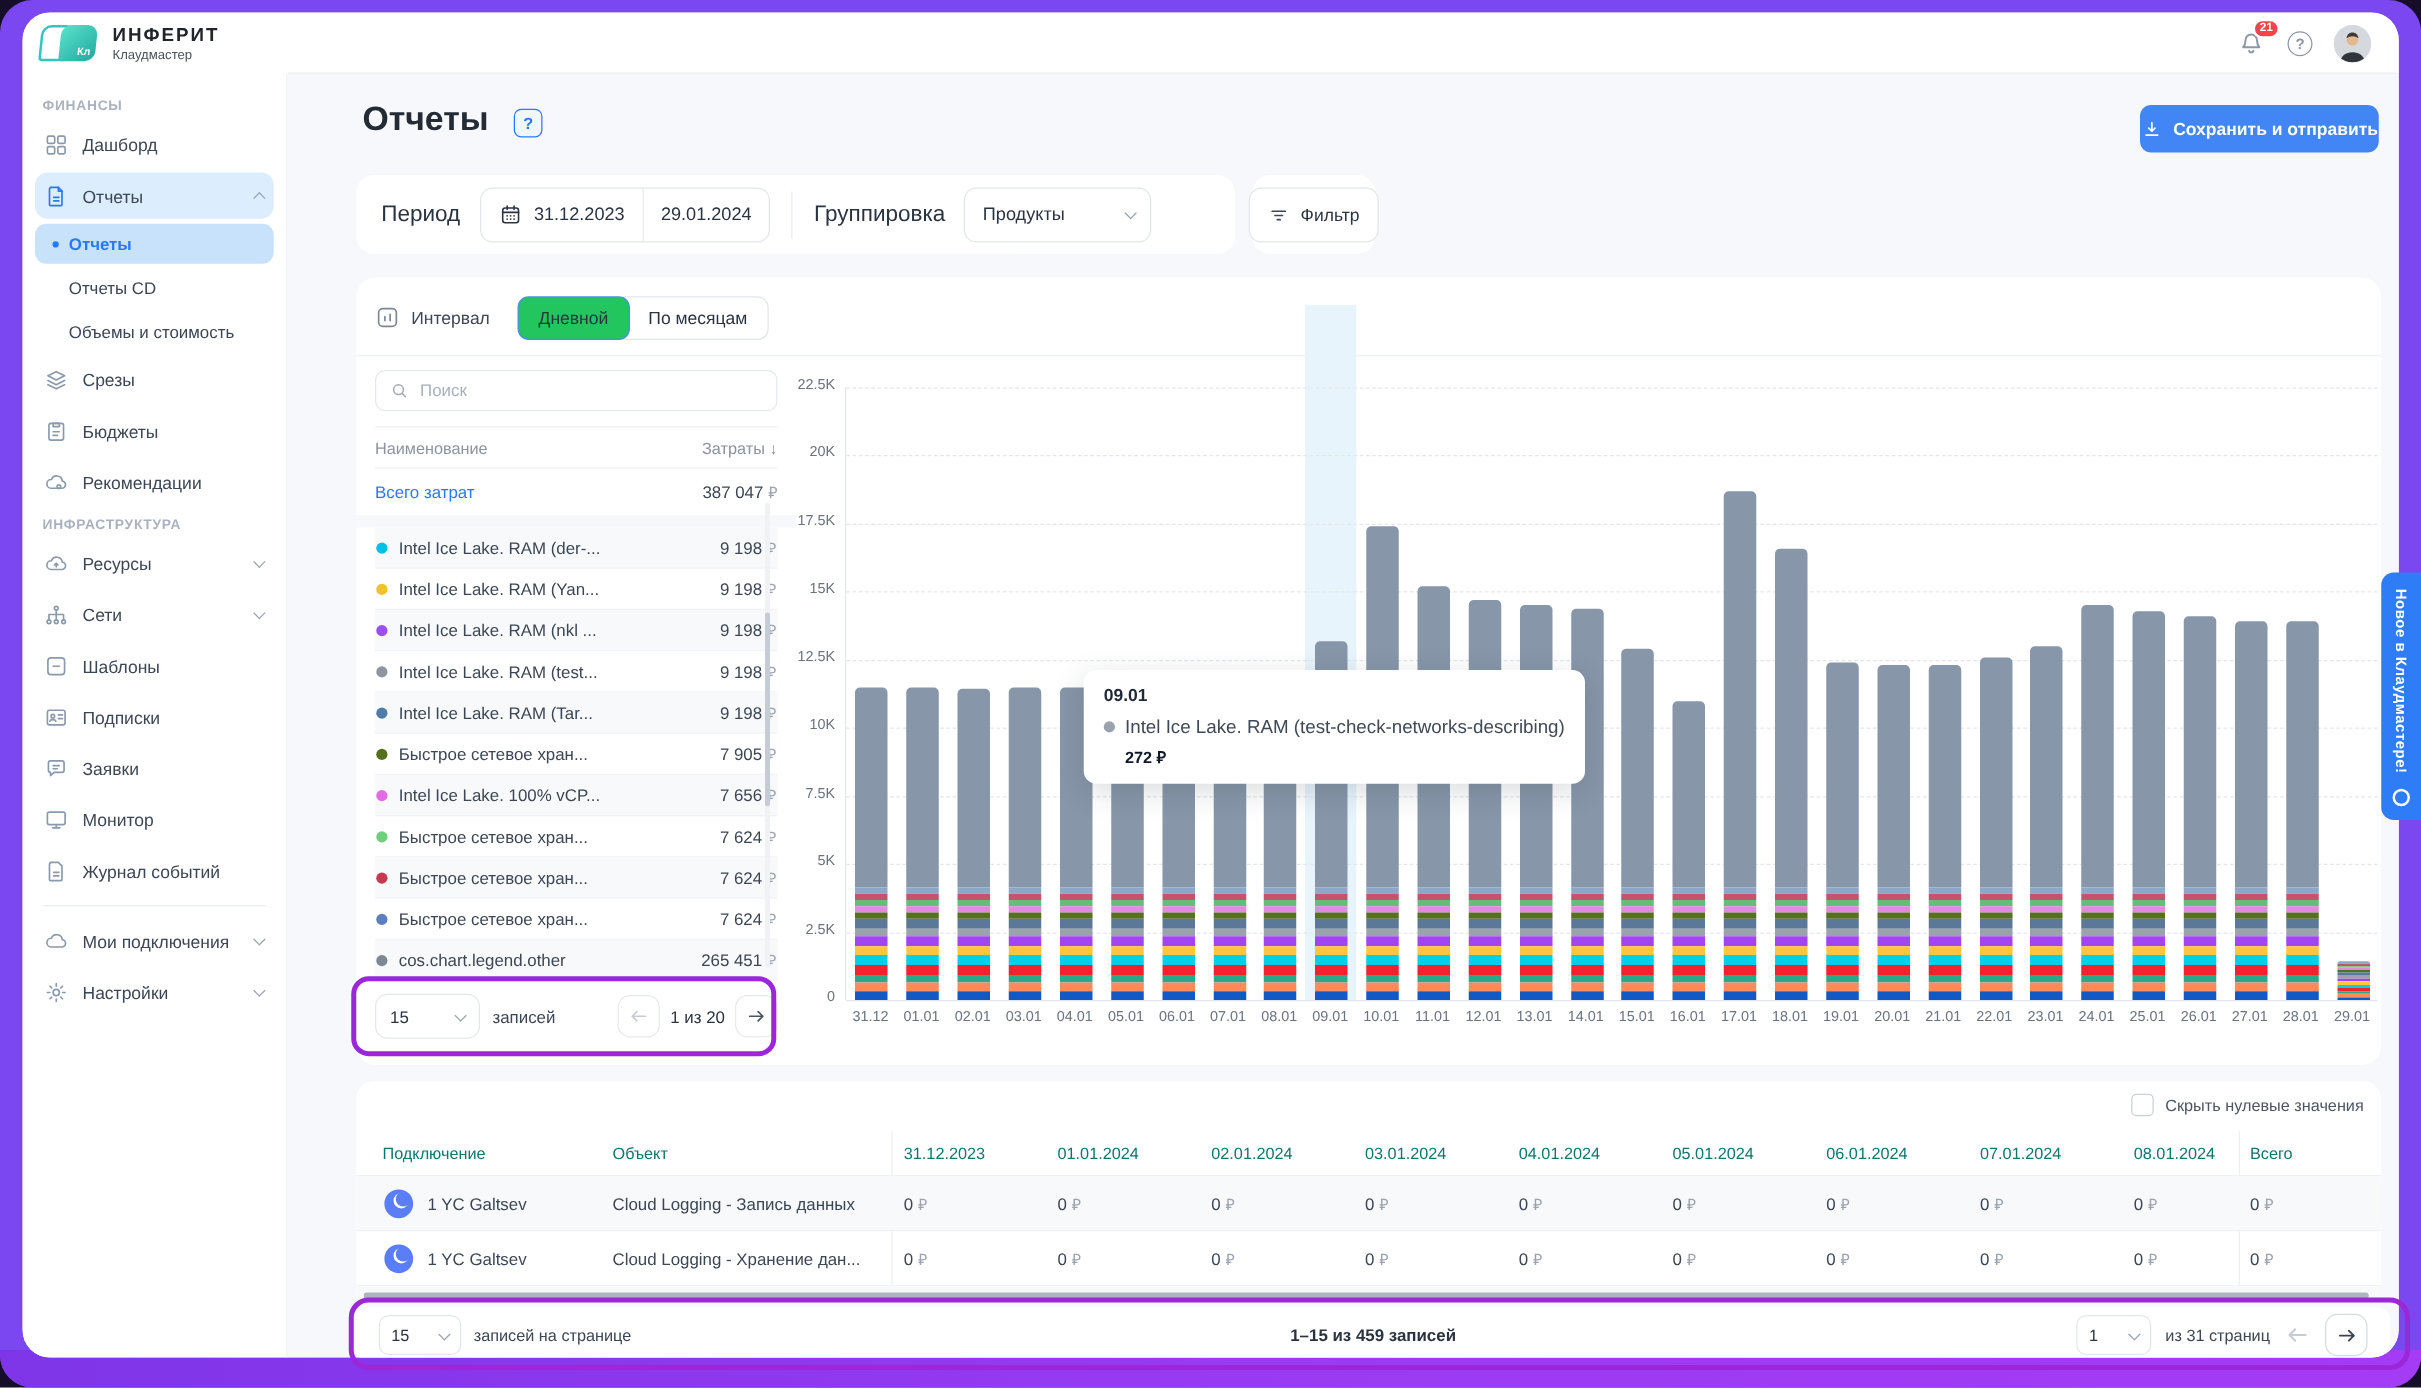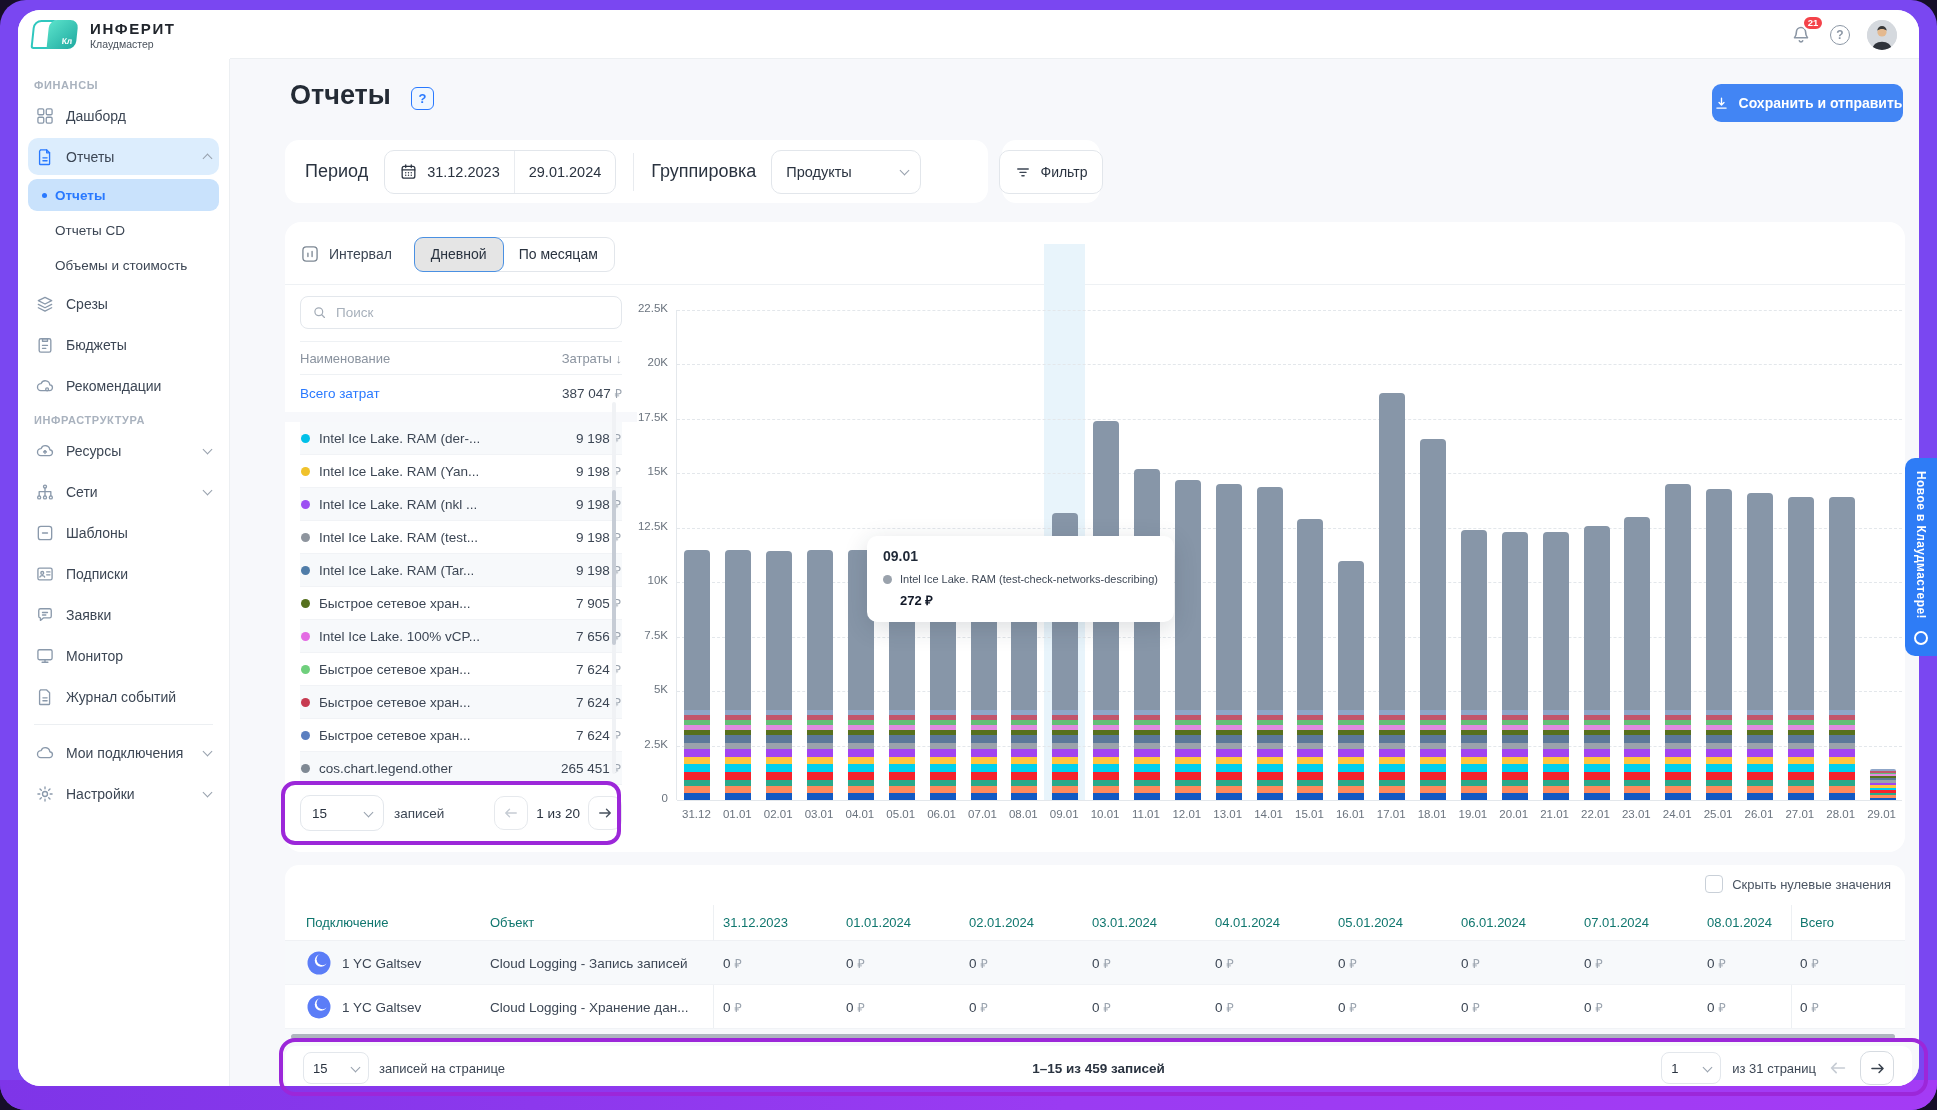--- a/index.html
+++ b/index.html
@@ -83,21 +83,21 @@
     border-radius:10px; background:#fff; font-size:14px; color:#2A3340; cursor:pointer; font-family:inherit; }
 
   
   .main-card { position:absolute; left:55px; top:163px; width:1620px; height:630px; background:#fff;
     border-radius:16px; overflow:hidden; }
   .tabs-row { position:absolute; left:15px; top:14px; height:36px; display:flex; align-items:center; }
   .interval-lbl { display:flex; align-items:center; gap:9px; font-size:14px; color:#3C4654; margin-right:22px; }
   .interval-lbl svg { color:#7D8894; }
   .seg { height:35px; display:flex; align-items:center; padding:0 16px; font-size:14px; color:#2A3340;
     background:#fff; border:1px solid #E2E6EB; cursor:pointer; }
-  .seg.active { background:#e5e5e5; border:1.5px solid #4A90E2; border-radius:9px; position:relative; z-index:2; }
+  .seg.active { background:#22c55e; border:1.5px solid #4A90E2; border-radius:9px; position:relative; z-index:2; }
   .seg.plain { border-radius:0 9px 9px 0; margin-left:-6px; padding-left:20px; z-index:1; }
   .card-divider { position:absolute; left:0; right:0; top:62px; height:1px; background:#EEF1F4; }
 
   .left-panel { position:absolute; left:15px; top:74px; width:322px; }
   .search-box { display:flex; align-items:center; gap:8px; height:33px; border:1px solid #E3E7EC;
     border-radius:8px; padding:0 10px; background:#fff; }
   .search-box input { border:none; outline:none; flex:1; font-size:13.5px; font-family:inherit; color:#2A3340; }
   .search-box input::placeholder { color:#A7B0BB; }
   .lp-header { margin-top:12px; height:34px; display:flex; align-items:center; border-top:1px solid #EEF1F4;
     border-bottom:1px solid #EEF1F4; font-size:13px; color:#8A939F; }
@@ -131,21 +131,21 @@
   .plot { position:absolute; left:46px; top:88px; width:1226px; height:490px; border-left:1px solid #E4E8EC; z-index:2; }
   .gline { position:absolute; left:0; right:0; border-top:1px dashed #E3E7EB; }
   .gline.zero { border-top:1px solid #E3E7EB; }
   .ytick { position:absolute; width:38px; text-align:right; font-size:11.5px; color:#6A737E; }
   .xtick { position:absolute; top:586px; width:41px; text-align:center; font-size:11.5px; color:#6A737E; }
   .bar { position:absolute; bottom:0; width:26px; display:flex; flex-direction:column-reverse; cursor:pointer; }
   .bar .segtop { border-radius:4px 4px 0 0; }
   .tooltip { position:absolute; left:582px; top:314px; background:#fff; border-radius:10px;
     box-shadow:0 6px 24px rgba(31,41,55,.16); padding:12px 16px 13px; z-index:10; white-space:nowrap; }
   .tt-date { font-size:14px; font-weight:bold; color:#1F2937; margin-bottom:9px; }
-  .tt-line { display:flex; align-items:center; gap:8px; font-size:11px; color:#3F4957; }
+  .tt-line { display:flex; align-items:center; gap:8px; font-size:15px; color:#3F4957; }
   .tt-dot { width:9px; height:9px; border-radius:50%; background:#9AA2AC; }
   .tt-val { margin:6px 0 0 17px; font-size:13px; font-weight:bold; color:#111827; }
 
   
   .bottom-card { position:absolute; left:55px; top:806px; width:1620px; height:197px; background:#fff;
     border-radius:14px; overflow:hidden; }
   .hide-zero { position:absolute; right:14px; top:10px; display:flex; align-items:center; gap:9px; cursor:pointer; }
   .cb { width:18px; height:18px; border:1.6px solid #C9D0D8; border-radius:4px; background:#fff; }
   .hz-lbl { font-size:13px; color:#4B5563; }
   .bt-head { position:absolute; left:0; right:0; top:40px; height:36px; border-bottom:1px solid #EFF1F4; }
@@ -1134,21 +1134,21 @@
             <div class="bt-cell conn" style="left: 21px;">
               <span style="display: flex;">
                 <svg viewBox="0 0 26 26" width="26" height="26">
                   <circle cx="13" cy="13" r="11.5" fill="#5B7DF7"></circle>
                   <circle cx="15" cy="10.5" r="6.2" fill="#fff"></circle>
                   <circle cx="16.6" cy="9.2" r="6" fill="#5B7DF7"></circle>
                 </svg>
               </span>
               <span>1 YC Galtsev</span>
             </div>
-            <div class="bt-cell" style="left: 205px;">Cloud Logging - Запись записей</div>
+            <div class="bt-cell" style="left: 205px;">Cloud Logging - Запись данных</div>
             <div class="bt-cell" style="left: 438px;">
               <span class="num">0</span>
               <span class="rub">₽</span>
             </div>
             <div class="bt-cell" style="left: 561px;">
               <span class="num">0</span>
               <span class="rub">₽</span>
             </div>
             <div class="bt-cell" style="left: 684px;">
               <span class="num">0</span>

